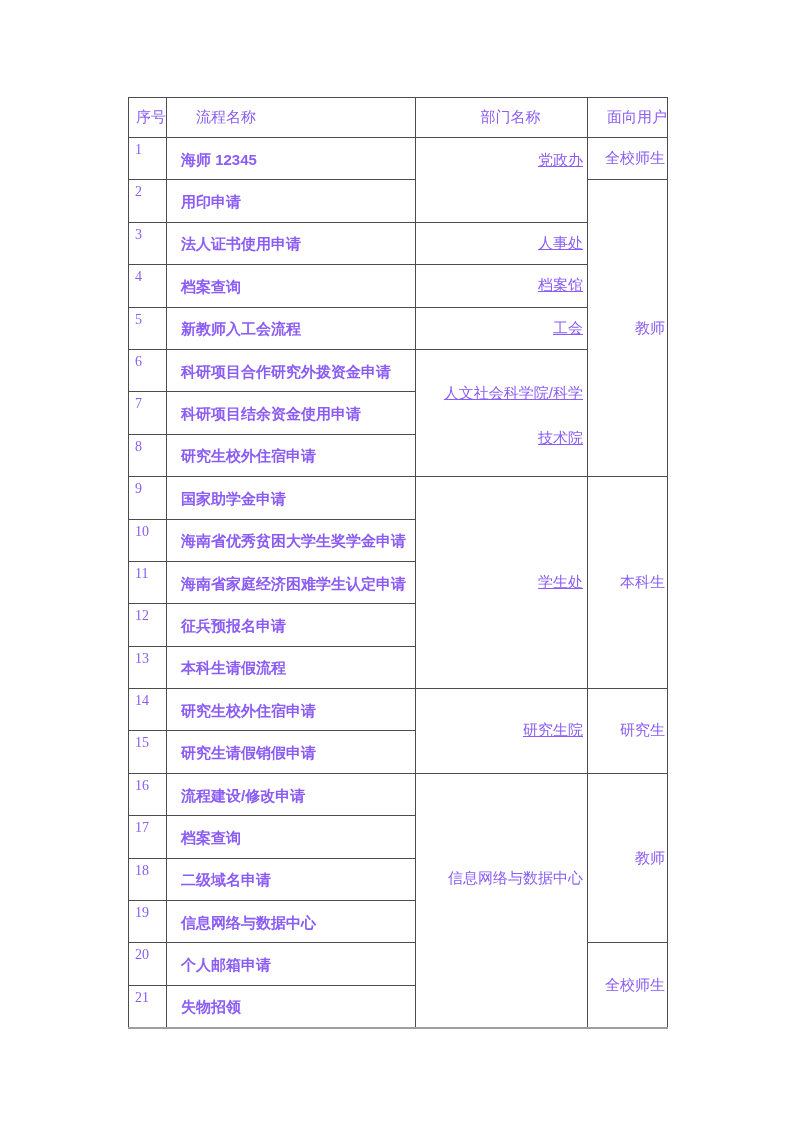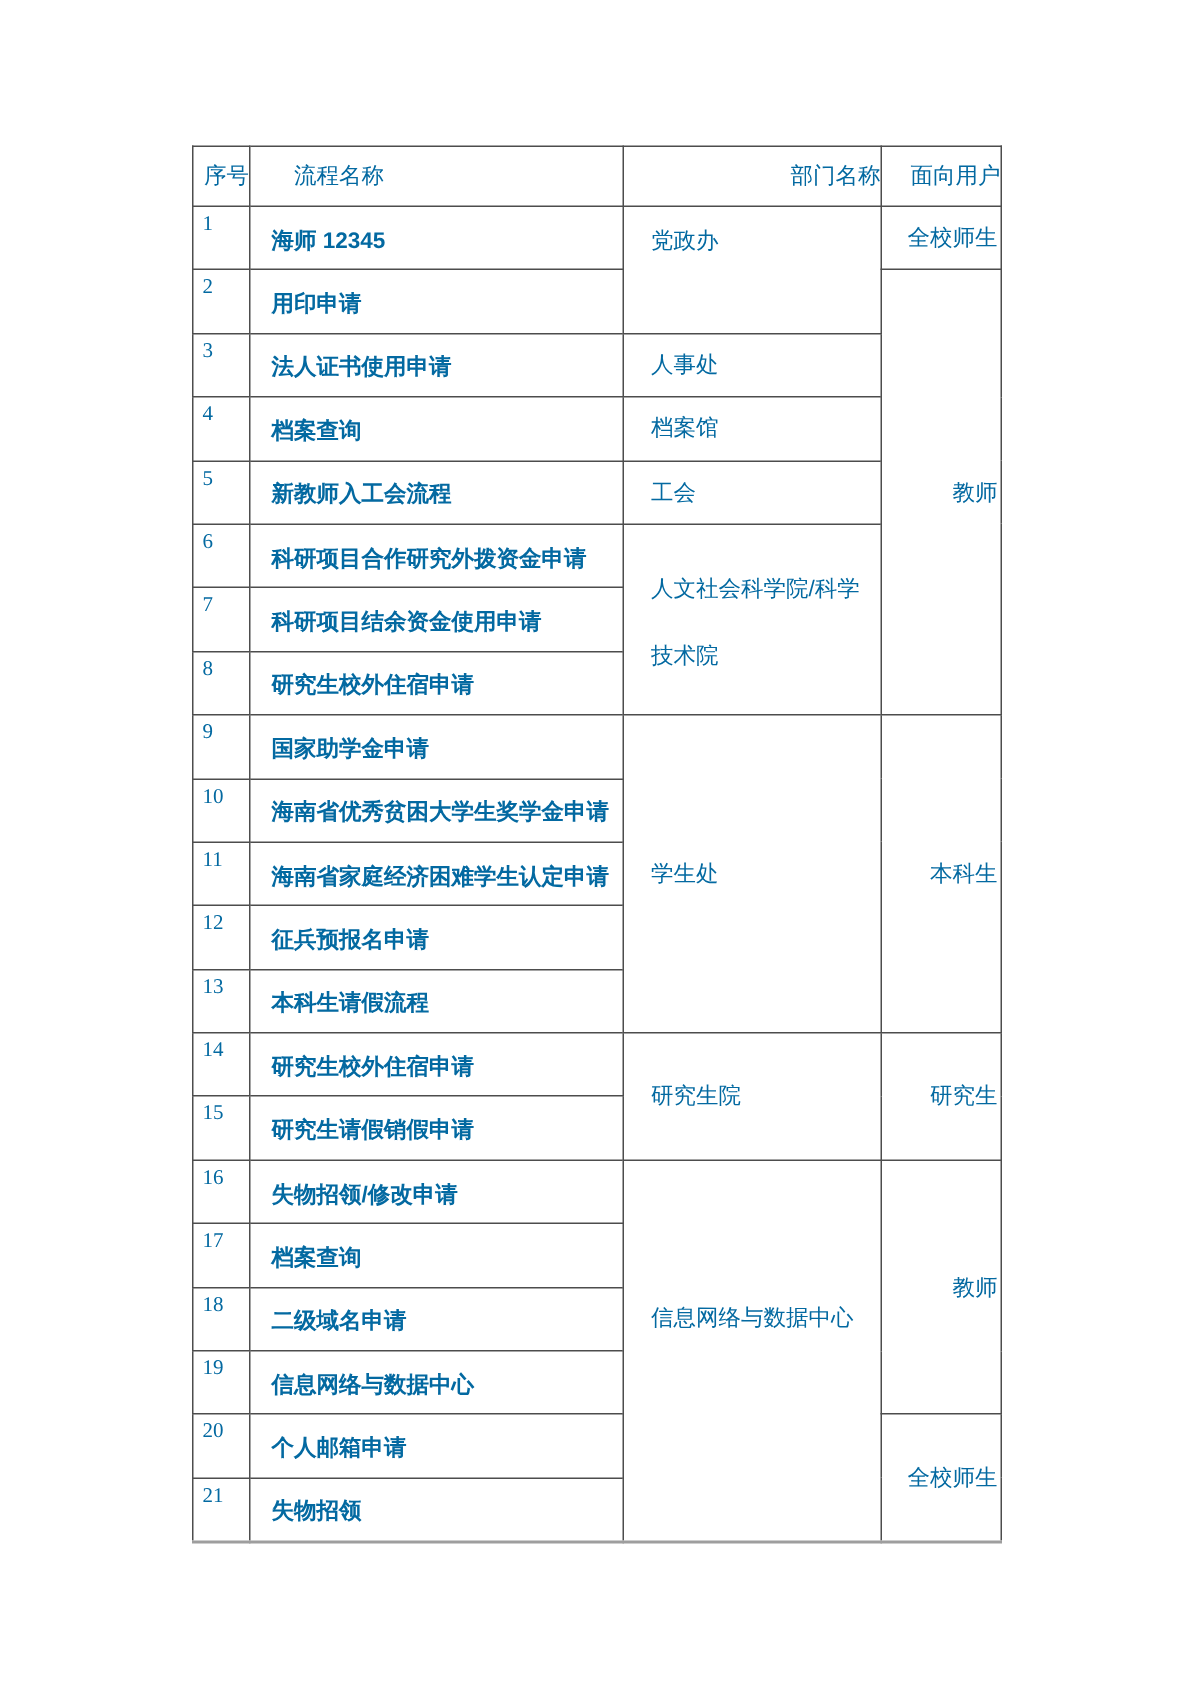--- a/index.html
+++ b/index.html
@@ -3,21 +3,21 @@
 <meta charset="utf-8">
 <style>
   * { margin: 0; padding: 0; box-sizing: border-box; }
   html, body { background: #ffffff; }
   .page {
     position: relative;
     width: 794px;
     height: 1123px;
     background: #ffffff;
     font-family: "Liberation Sans", sans-serif;
-    color: #0369a1;
+    color: #8b5cf6;
     overflow: hidden;
   }
   table.doc-table {
     position: absolute;
     left: 128px;
     top: 97px;
     width: 539px;
     height: 930px;
     border-collapse: collapse;
     table-layout: fixed;
@@ -30,39 +30,40 @@
     font-weight: normal;
     vertical-align: middle;
     overflow: hidden;
   }
   .doc-table thead tr { height: 40px; }
   .doc-table tbody tr { height: 42.4px; }
 
   
   .col-no-h   { text-align: left; padding-left: 7px; }
   .col-name-h { text-align: left; padding-left: 29px; }
-  .col-dept-h { text-align: right; padding-left: 18px; }
+  .col-dept-h { text-align: center; padding-left: 18px; }
   .col-user-h { text-align: right; }
 
   td.cell-no {
     font-family: "Liberation Serif", serif;
     font-size: 14px;
     vertical-align: top;
     text-align: left;
     padding: 4px 0 0 6px;
     line-height: 1.15;
   }
   td.cell-name {
     text-align: left;
     padding: 3px 4px 0 14px;
     font-weight: bold;
   }
   td.cell-dept {
-    text-align: left;
+    text-align: right;
     padding: 0 4px 0 18px;
+    text-decoration: underline;
   }
   td.cell-user {
     text-align: right;
     padding: 0 2px;
   }
   td.valign-top {
     vertical-align: top;
     padding-top: 13px;
   }
   td.multiline {
@@ -157,21 +158,21 @@
           <td class="cell-name">研究生校外住宿申请</td>
           <td class="cell-dept" rowspan="2">研究生院</td>
           <td class="cell-user" rowspan="2">研究生</td>
         </tr>
         <tr>
           <td class="cell-no">15</td>
           <td class="cell-name">研究生请假销假申请</td>
         </tr>
         <tr>
           <td class="cell-no">16</td>
-          <td class="cell-name">失物招领/修改申请</td>
+          <td class="cell-name">流程建设/修改申请</td>
           <td class="cell-dept" rowspan="6"><span class="raised">信息网络与数据中心</span></td>
           <td class="cell-user" rowspan="4">教师</td>
         </tr>
         <tr>
           <td class="cell-no">17</td>
           <td class="cell-name">档案查询</td>
         </tr>
         <tr>
           <td class="cell-no">18</td>
           <td class="cell-name">二级域名申请</td>

